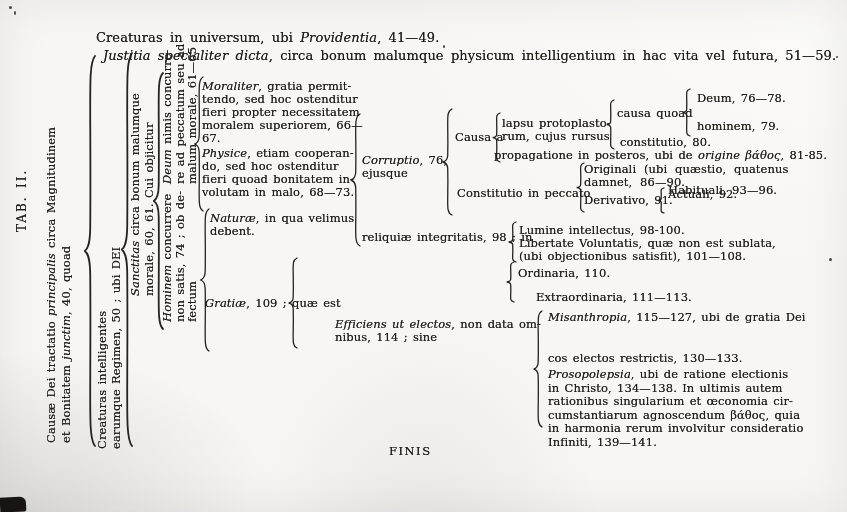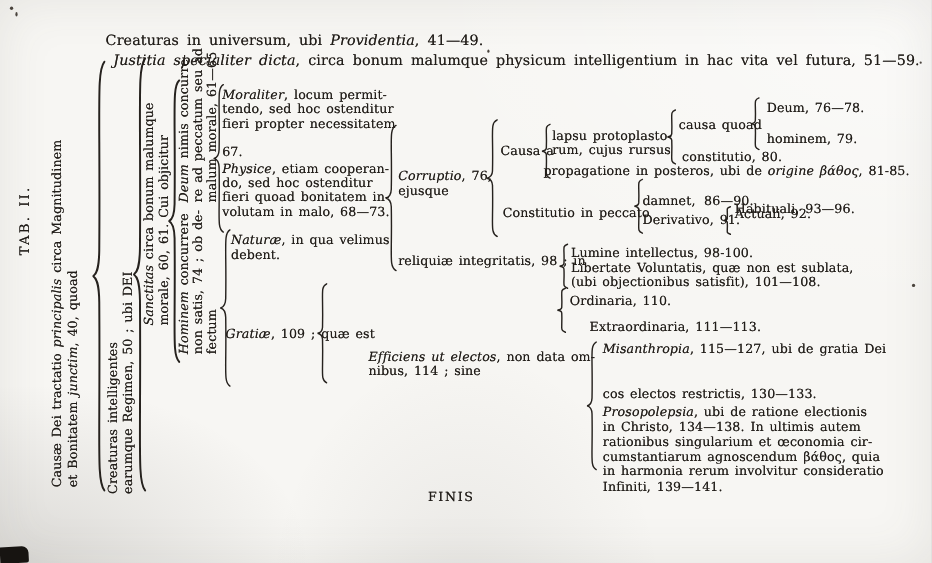--- a/index.html
+++ b/index.html
@@ -89,33 +89,33 @@
 
   <div class="blk rot tab" style="left:16px;top:232px;width:55px">TAB.  II.</div>
   <div class="blk rot lh15" style="left:44px;top:443px;width:350px"><span>Causæ Dei tractatio </span><i>principalis</i><span> circa Magnitudinem</span><br><span>et Bonitatem </span><i>junctim</i><span>, 40, quoad</span></div>
   <div class="blk rot lh14" style="left:95px;top:449px;width:270px"><span>Creaturas intelligentes</span><br><span>earumque Regimen, 50 ; ubi DEI</span></div>
   <div class="blk rot lh135" style="left:129px;top:296px;width:180px"><i>Sanctitas</i><span> circa bonum malumque</span><br><span>morale, 60, 61. Cui objicitur</span></div>
   <div class="blk rot lh12" style="left:161px;top:184px;width:118px"><i>Deum</i><span> nimis concurre-</span><br><span>re ad peccatum seu ad</span><br><span>malum morale, 61—65</span></div>
   <div class="blk rot lh12" style="left:161px;top:322px;width:120px"><i>Hominem</i><span> concurrere</span><br><span>non satis, 74 ; ob de-</span><br><span>fectum</span></div>
 
   <div class="blk toprow" style="left:96px;top:31px"><span>Creaturas in universum, ubi </span><i>Providentia</i><span>, 41—49.</span></div>
   <div class="blk toprow" style="left:103px;top:49px"><i>Justitia specialiter dicta</i><span>, circa bonum malumque physicum intelligentium in hac vita vel futura, 51—59.</span></div>
-  <div class="blk" style="left:202px;top:80px"><i>Moraliter</i><span>, locum permit-</span><br><span>tendo, sed hoc ostenditur</span><br><span>fieri propter necessitatem</span><br><br><span>67.</span></div>
+  <div class="blk" style="left:202px;top:80px"><i>Moraliter</i><span>, gratia permit-</span><br><span>tendo, sed hoc ostenditur</span><br><span>fieri propter necessitatem</span><br><span>moralem superiorem, 66—</span><br><span>67.</span></div>
   <div class="blk" style="left:202px;top:147px"><i>Physice</i><span>, etiam cooperan-</span><br><span>do, sed hoc ostenditur</span><br><span>fieri quoad bonitatem in-</span><br><span>volutam in malo, 68—73.</span></div>
   <div class="blk" style="left:210px;top:212px"><i>Naturæ</i><span>, in qua velimus</span><br><span>debent.</span></div>
   <div class="blk" style="left:362px;top:154px"><i>Corruptio</i><span>, 76,</span><br><span>ejusque</span></div>
   <div class="blk" style="left:455px;top:131px"><span>Causa a</span></div>
   <div class="blk" style="left:502px;top:117px"><span>lapsu protoplasto-</span><br><span>rum, cujus rursus</span></div>
   <div class="blk" style="left:494px;top:149px"><span>propagatione in posteros, ubi de </span><i>origine βάθος</i><span>, 81-85.</span></div>
   <div class="blk" style="left:617px;top:107px"><span>causa quoad</span></div>
   <div class="blk" style="left:697px;top:92px"><span>Deum, 76—78.</span></div>
   <div class="blk" style="left:697px;top:120px"><span>hominem, 79.</span></div>
   <div class="blk" style="left:620px;top:136px"><span>constitutio, 80.</span></div>
   <div class="blk" style="left:457px;top:187px"><span>Constitutio in peccato</span></div>
-  <div class="blk wide" style="left:584px;top:163px"><br><span>damnet, 86—90.</span></div>
+  <div class="blk wide" style="left:584px;top:163px"><span>Originali (ubi quæstio, quatenus</span><br><span>damnet, 86—90.</span></div>
   <div class="blk" style="left:584px;top:194px"><span>Derivativo, 91.</span></div>
   <div class="blk lh12" style="left:668px;top:188px"><span>Actuali, 92.</span></div>
   <div class="blk lh12" style="left:668px;top:184px"><span>Habituali, 93—96.</span></div>
   <div class="blk" style="left:362px;top:231px"><span>reliquiæ integritatis, 98 ; in</span></div>
   <div class="blk" style="left:519px;top:224px"><span>Lumine intellectus, 98-100.</span></div>
   <div class="blk" style="left:519px;top:237px"><span>Libertate Voluntatis, quæ non est sublata,</span><br><span>(ubi objectionibus satisfit), 101—108.</span></div>
   <div class="blk" style="left:205px;top:297px"><i>Gratiæ</i><span>, 109 ; quæ est</span></div>
   <div class="blk" style="left:518px;top:267px"><span>Ordinaria, 110.</span></div>
   <div class="blk" style="left:536px;top:291px"><span>Extraordinaria, 111—113.</span></div>
   <div class="blk" style="left:335px;top:318px"><i>Efficiens ut electos</i><span>, non data om-</span><br><span>nibus, 114 ; sine</span></div>

